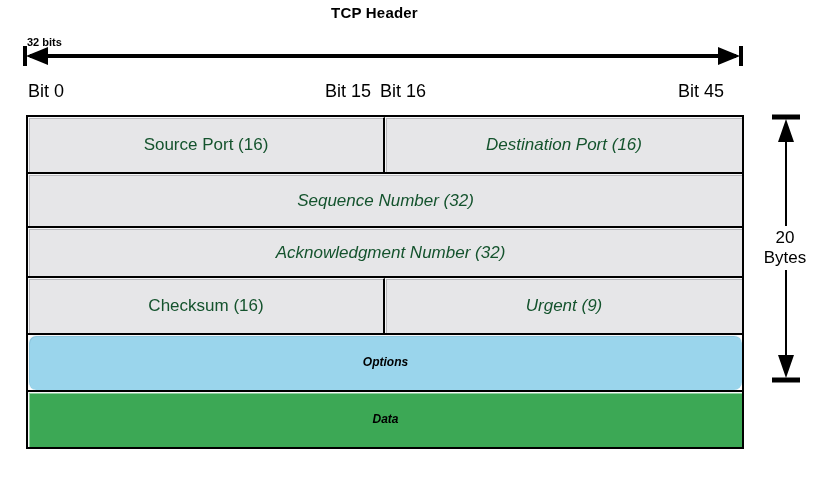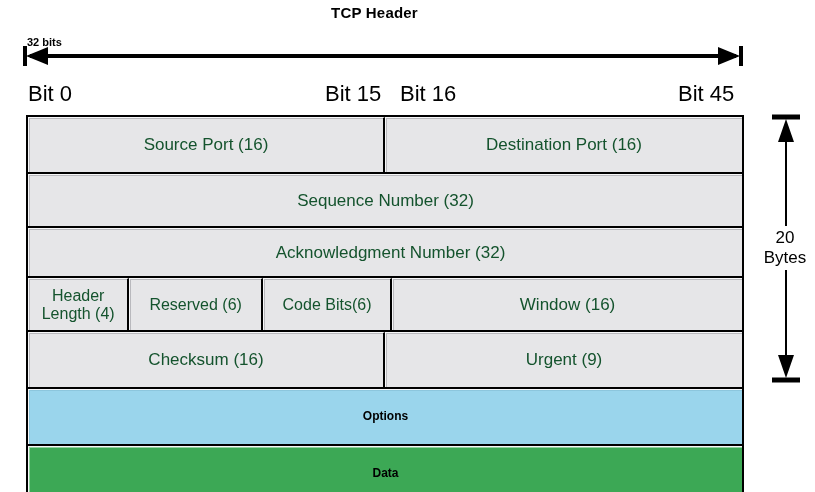--- a/index.html
+++ b/index.html
@@ -49,27 +49,27 @@
     top: 44px;
     width: 722px;
     height: 24px;
   }
   .h-arrow-wrap svg { display: block; }
 
   
   .bit-label {
     position: absolute;
     top: 81px;
-    font-size: 22px;
+    font-size: 18px;
     color: #000000;
     white-space: nowrap;
   }
   .bit-0    { left: 28px; }
   .bit-15   { left: 325px; }
-  .bit-16   { left: 400px; }
+  .bit-16   { left: 380px; }
   .bit-31   { left: 678px; }
 
   
   .packet {
     position: absolute;
     left: 26px;
     top: 115px;
     width: 718px;
     border: 2px solid #000000;
     box-sizing: border-box;
@@ -92,21 +92,21 @@
     color: #14532d;
     background: #e6e6e8;
     border-right: 2px solid #000000;
     border-top: 1px solid #f7f7f8;
     border-left: 1px solid #f7f7f8;
     box-shadow: inset 1px 1px 0 0 #b9b9bd;
     line-height: 1.12;
     padding: 0 2px;
     overflow: hidden;
   }
-  .cell:last-child { border-right: none; }
+  .cell:last-child { border-right: none; font-style: italic; }
 
   .h54 { height: 55px; }
   .h52 { height: 52px; }
   .h48 { height: 48px; padding-left: 12px; }
   .h55 { height: 55px; }
 
   .w-half   { width: 50%; }
   .w-full   { width: 100%; }
   .w-hlen   { width: 14.2%; }
   .w-resv   { width: 18.7%; }
@@ -115,20 +115,21 @@
 
   .cell.small { font-size: 16px; }
 
   
   .cell.options {
     background: #9ad5ec;
     font-size: 12px;
     font-weight: bold;
     color: #000000;
     box-shadow: inset 1px 1px 0 0 #8cc6dd;
+    border-radius: 8px;
   }
   .cell.data {
     background: #3ca855;
     font-size: 12px;
     font-weight: bold;
     color: #000000;
     box-shadow: inset 1px 1px 0 0 #8fd39f;
   }
 
   
@@ -185,26 +186,20 @@
     </div>
 
     <div class="row">
       <div class="cell w-full h52">Sequence Number (32)</div>
     </div>
 
     <div class="row">
       <div class="cell w-full h48">Acknowledgment Number (32)</div>
     </div>
 
-    <div class="row">
-      <div class="cell w-hlen   h52 small">Header Length (4)</div>
-      <div class="cell w-resv   h52 small">Reserved (6)</div>
-      <div class="cell w-code   h52 small">Code Bits(6)</div>
-      <div class="cell w-window h52">Window (16)</div>
-    </div>
 
     <div class="row">
       <div class="cell w-half h54">Checksum (16)</div>
       <div class="cell w-half h54">Urgent (9)</div>
     </div>
 
     <div class="row">
       <div class="cell w-full h54 options">Options</div>
     </div>
 

